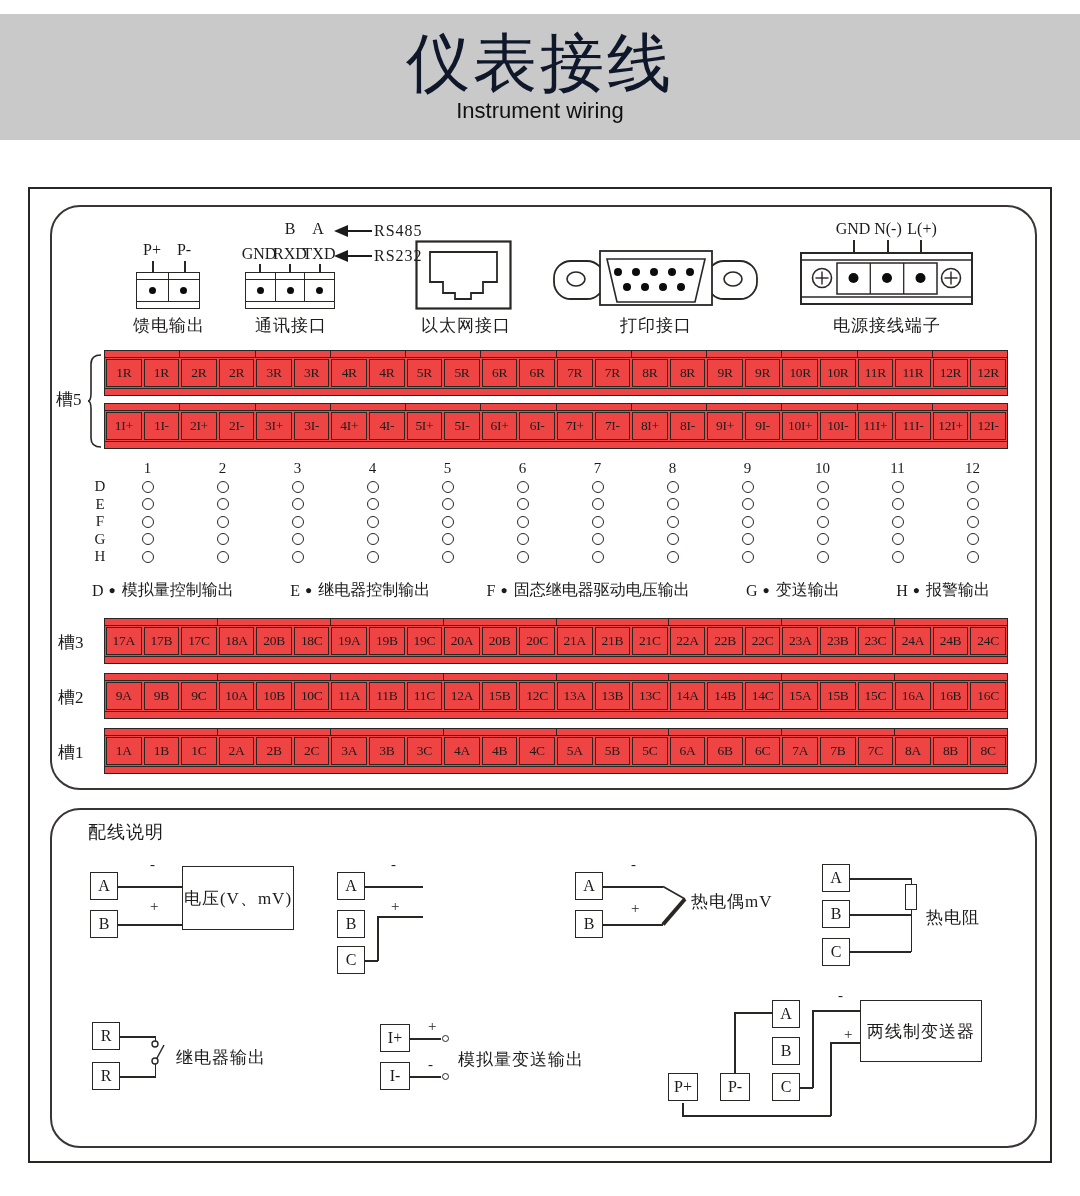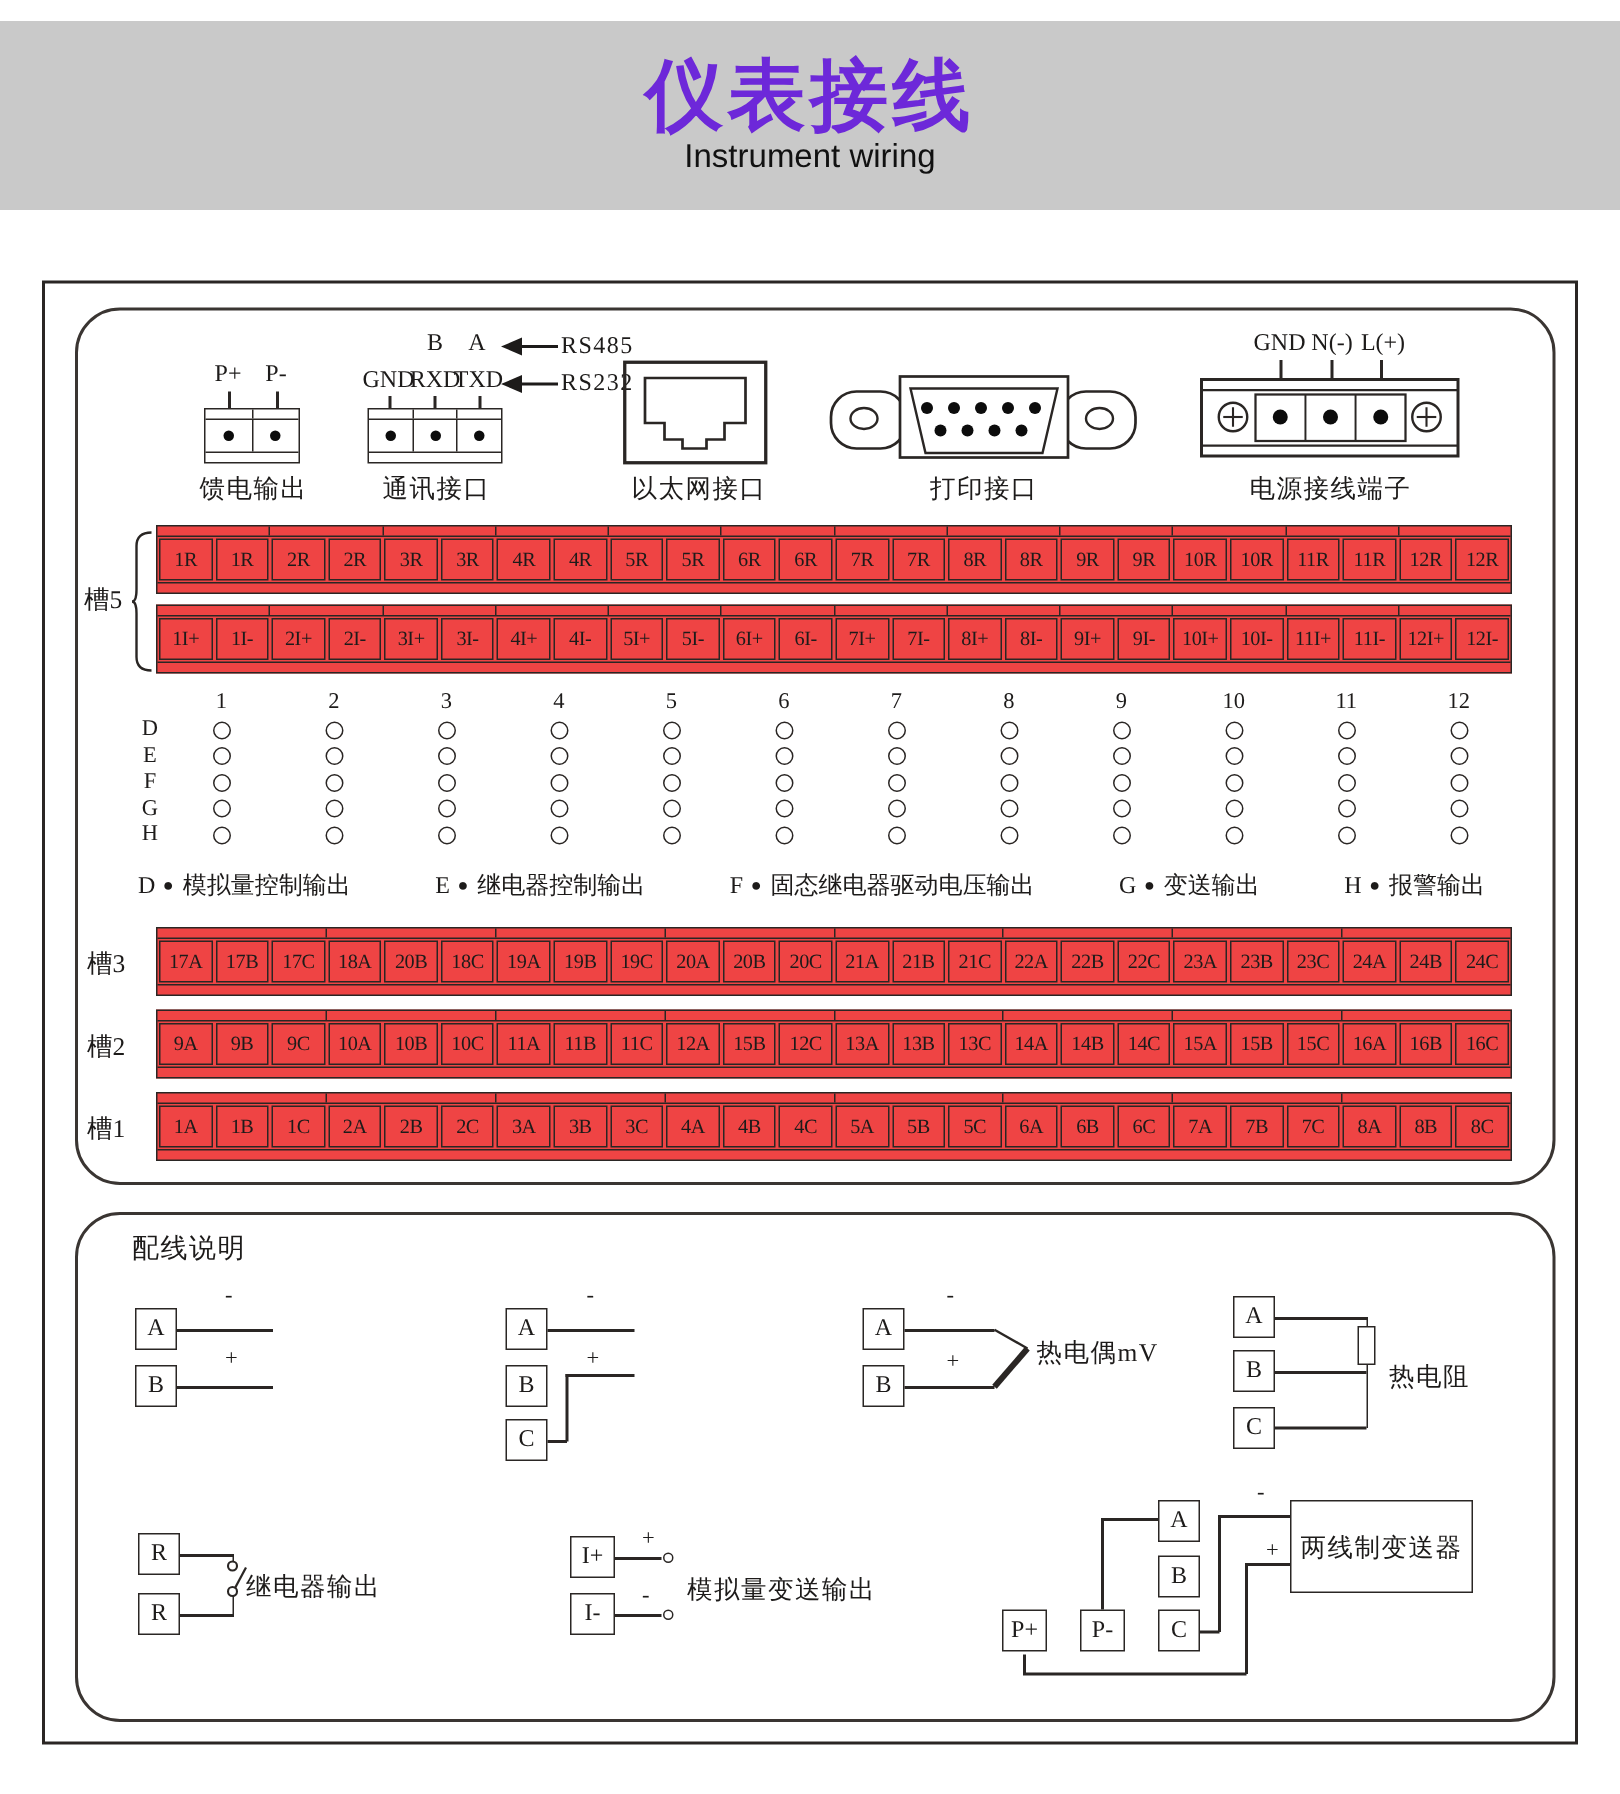--- a/index.html
+++ b/index.html
@@ -2,22 +2,22 @@
 <html><head>
 <meta charset="utf-8">
 <style>
   html,body{margin:0;padding:0;background:#fff;}
   body{width:1080px;height:1196px;position:relative;overflow:hidden;
        font-family:"Liberation Serif","DejaVu Serif",serif;color:#1d1b1a;}
   .abs{position:absolute;}
   
   .hdr{position:absolute;left:0;top:14px;width:1080px;height:126px;background:#c9c9c9;
        display:flex;flex-direction:column;align-items:center;justify-content:center;}
-  .hdr-title{font-family:"Liberation Sans","DejaVu Sans",sans-serif;font-weight:bold;
-             font-size:52px;line-height:1.05;color:#6d28d9;letter-spacing:3px;}
+  .hdr-title{font-family:"Liberation Sans","DejaVu Sans",sans-serif;font-weight:normal;
+             font-size:64px;line-height:1.05;color:#0f172a;letter-spacing:3px;}
   .hdr-sub{font-family:"Liberation Sans","DejaVu Sans",sans-serif;font-size:22px;color:#111;margin-top:0px;}
   
   .outer-rect{position:absolute;left:28px;top:187px;width:1024px;height:976px;
               border:2.2px solid #2a2624;box-sizing:border-box;}
   .panel{position:absolute;border:2px solid #3a3532;border-radius:30px;box-sizing:border-box;}
   .panel-top{left:50px;top:205px;width:987px;height:585px;}
   .panel-bottom{left:50px;top:808px;width:987px;height:340px;}
   
   .wire{position:absolute;background:#2a2624;}
   .pinlabel{position:absolute;transform:translateX(-50%);font-size:16px;white-space:nowrap;}
@@ -691,20 +691,21 @@
 
 <span class="caption" style="left:88px;top:820px;font-size:18px">配线说明</span>
 
 <div class="diagram" style="left:90px;top:858px;width:220px;height:100px">
   <span class="sign" style="left:60px;top:-2px">-</span>
   <div class="tbox" style="left:0;top:14px">A</div>
   <div class="wire" style="left:28px;top:28px;width:64px;height:1.5px"></div>
   <span class="sign" style="left:60px;top:40px">+</span>
   <div class="tbox" style="left:0;top:52px">B</div>
   <div class="wire" style="left:28px;top:66px;width:64px;height:1.5px"></div>
+  <div class="dbox" style="left:92px;top:8px;width:112px;height:64px">电压(V、mV)</div>
 </div>
 
 <div class="diagram" style="left:337px;top:858px;width:210px;height:130px">
   <span class="sign" style="left:54px;top:-2px">-</span>
   <div class="tbox" style="left:0;top:14px">A</div>
   <div class="wire" style="left:28px;top:28px;width:58px;height:1.5px"></div>
   <span class="sign" style="left:54px;top:40px">+</span>
   <div class="tbox" style="left:0;top:52px">B</div>
   <div class="tbox" style="left:0;top:88px">C</div>
   <div class="wire" style="left:28px;top:102px;width:13px;height:1.5px"></div>
@@ -744,21 +745,21 @@
   <div class="tbox" style="left:0;top:46px">R</div>
   <div class="wire" style="left:28px;top:20px;width:36px;height:1.5px"></div>
   <div class="wire" style="left:62.5px;top:20px;width:1.5px;height:5px"></div>
   <div class="wire" style="left:28px;top:60px;width:36px;height:1.5px"></div>
   <div class="wire" style="left:62.5px;top:48px;width:1.5px;height:13px"></div>
   <svg style="left:52px;top:20px" width="32" height="32" viewBox="0 0 32 32">
     <circle cx="11" cy="8" r="3" fill="#fff" stroke="#2a2624" stroke-width="1.4"></circle>
     <circle cx="11" cy="25" r="3" fill="#fff" stroke="#2a2624" stroke-width="1.4"></circle>
     <line x1="12.5" y1="23" x2="20" y2="9" stroke="#2a2624" stroke-width="1.5"></line>
   </svg>
-  <span class="dlabel" style="left:72px;top:30px">继电器输出</span>
+  <span class="dlabel" style="left:84px;top:30px">继电器输出</span>
 </div>
 
 <div class="diagram" style="left:380px;top:1016px;width:240px;height:90px">
   <span class="sign" style="left:48px;top:2px">+</span>
   <div class="tbox" style="left:0;top:8px;width:30px">I+</div>
   <div class="wire" style="left:30px;top:22px;width:31px;height:1.5px"></div>
   <div class="ocircle" style="left:62px;top:19px"></div>
   <span class="sign" style="left:48px;top:40px">-</span>
   <div class="tbox" style="left:0;top:46px;width:30px">I-</div>
   <div class="wire" style="left:30px;top:60px;width:31px;height:1.5px"></div>

